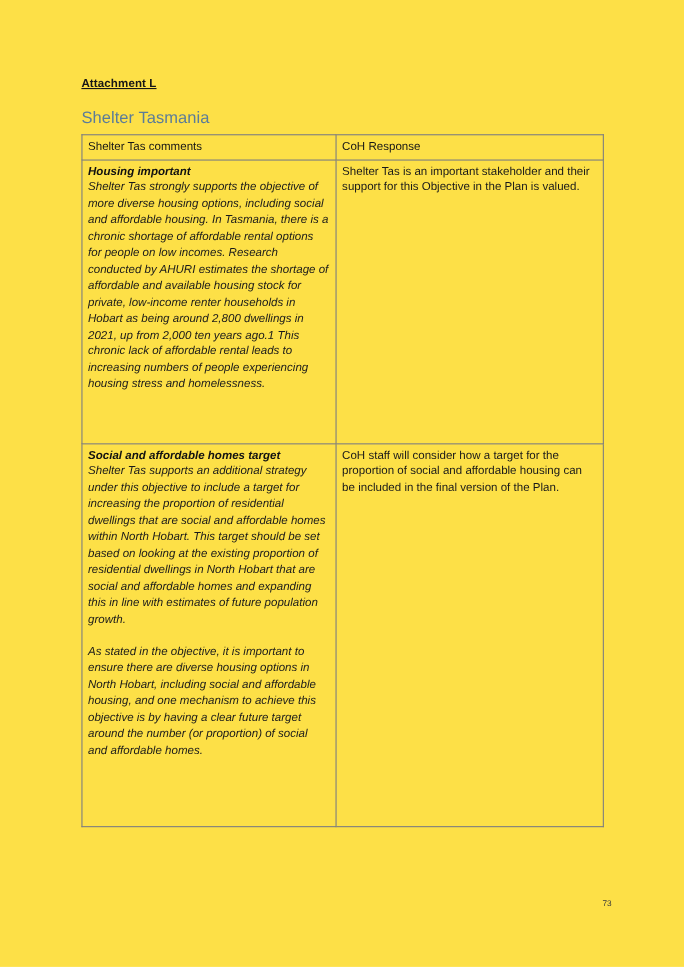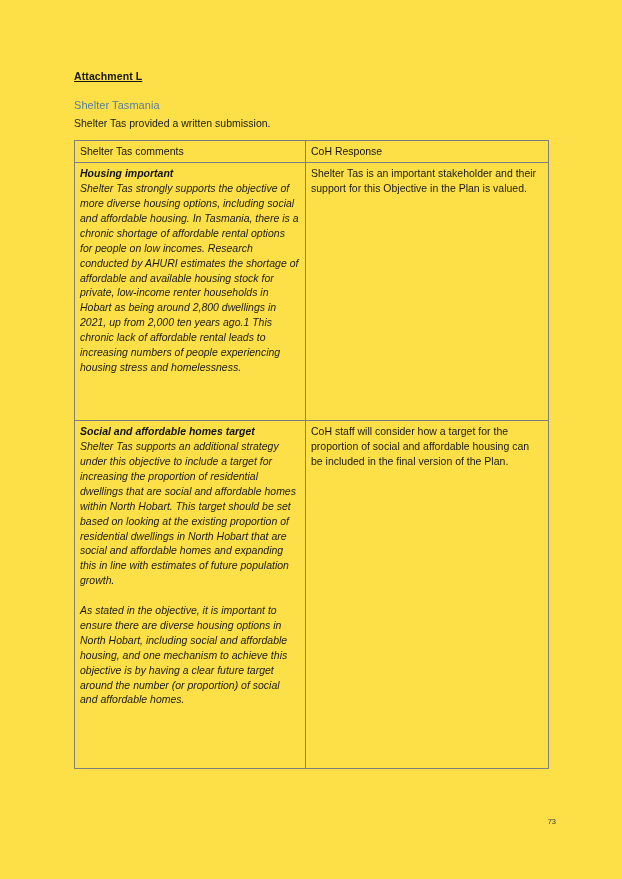--- a/index.html
+++ b/index.html
@@ -34,21 +34,21 @@
     font-size: 10.5px;
     font-weight: bold;
     text-decoration: underline;
     letter-spacing: 0.1px;
     color: #161616;
     margin: 0 0 16px 0;
     line-height: 1.2;
   }
 
   .section-heading {
-    font-size: 11px;
+    font-size: 15px;
     font-weight: normal;
     color: #5b7c99;
     margin: 0 0 5px 0;
     line-height: 1.25;
     letter-spacing: 0.05px;
   }
 
   .intro-text {
     font-size: 10.5px;
     color: #1a1a1a;
@@ -133,21 +133,20 @@
 <body>
 
 <div class="page">
 
   <div class="content">
 
     <div class="attachment-label">Attachment L</div>
 
     <div class="section-heading">Shelter Tasmania</div>
 
-    <div class="intro-text">Shelter Tas provided a written submission.</div>
 
     <table class="comments-table">
       <colgroup>
         <col class="col-left">
         <col class="col-right">
       </colgroup>
       <thead>
         <tr>
           <th>
             <span class="th-text">Shelter Tas comments</span>

